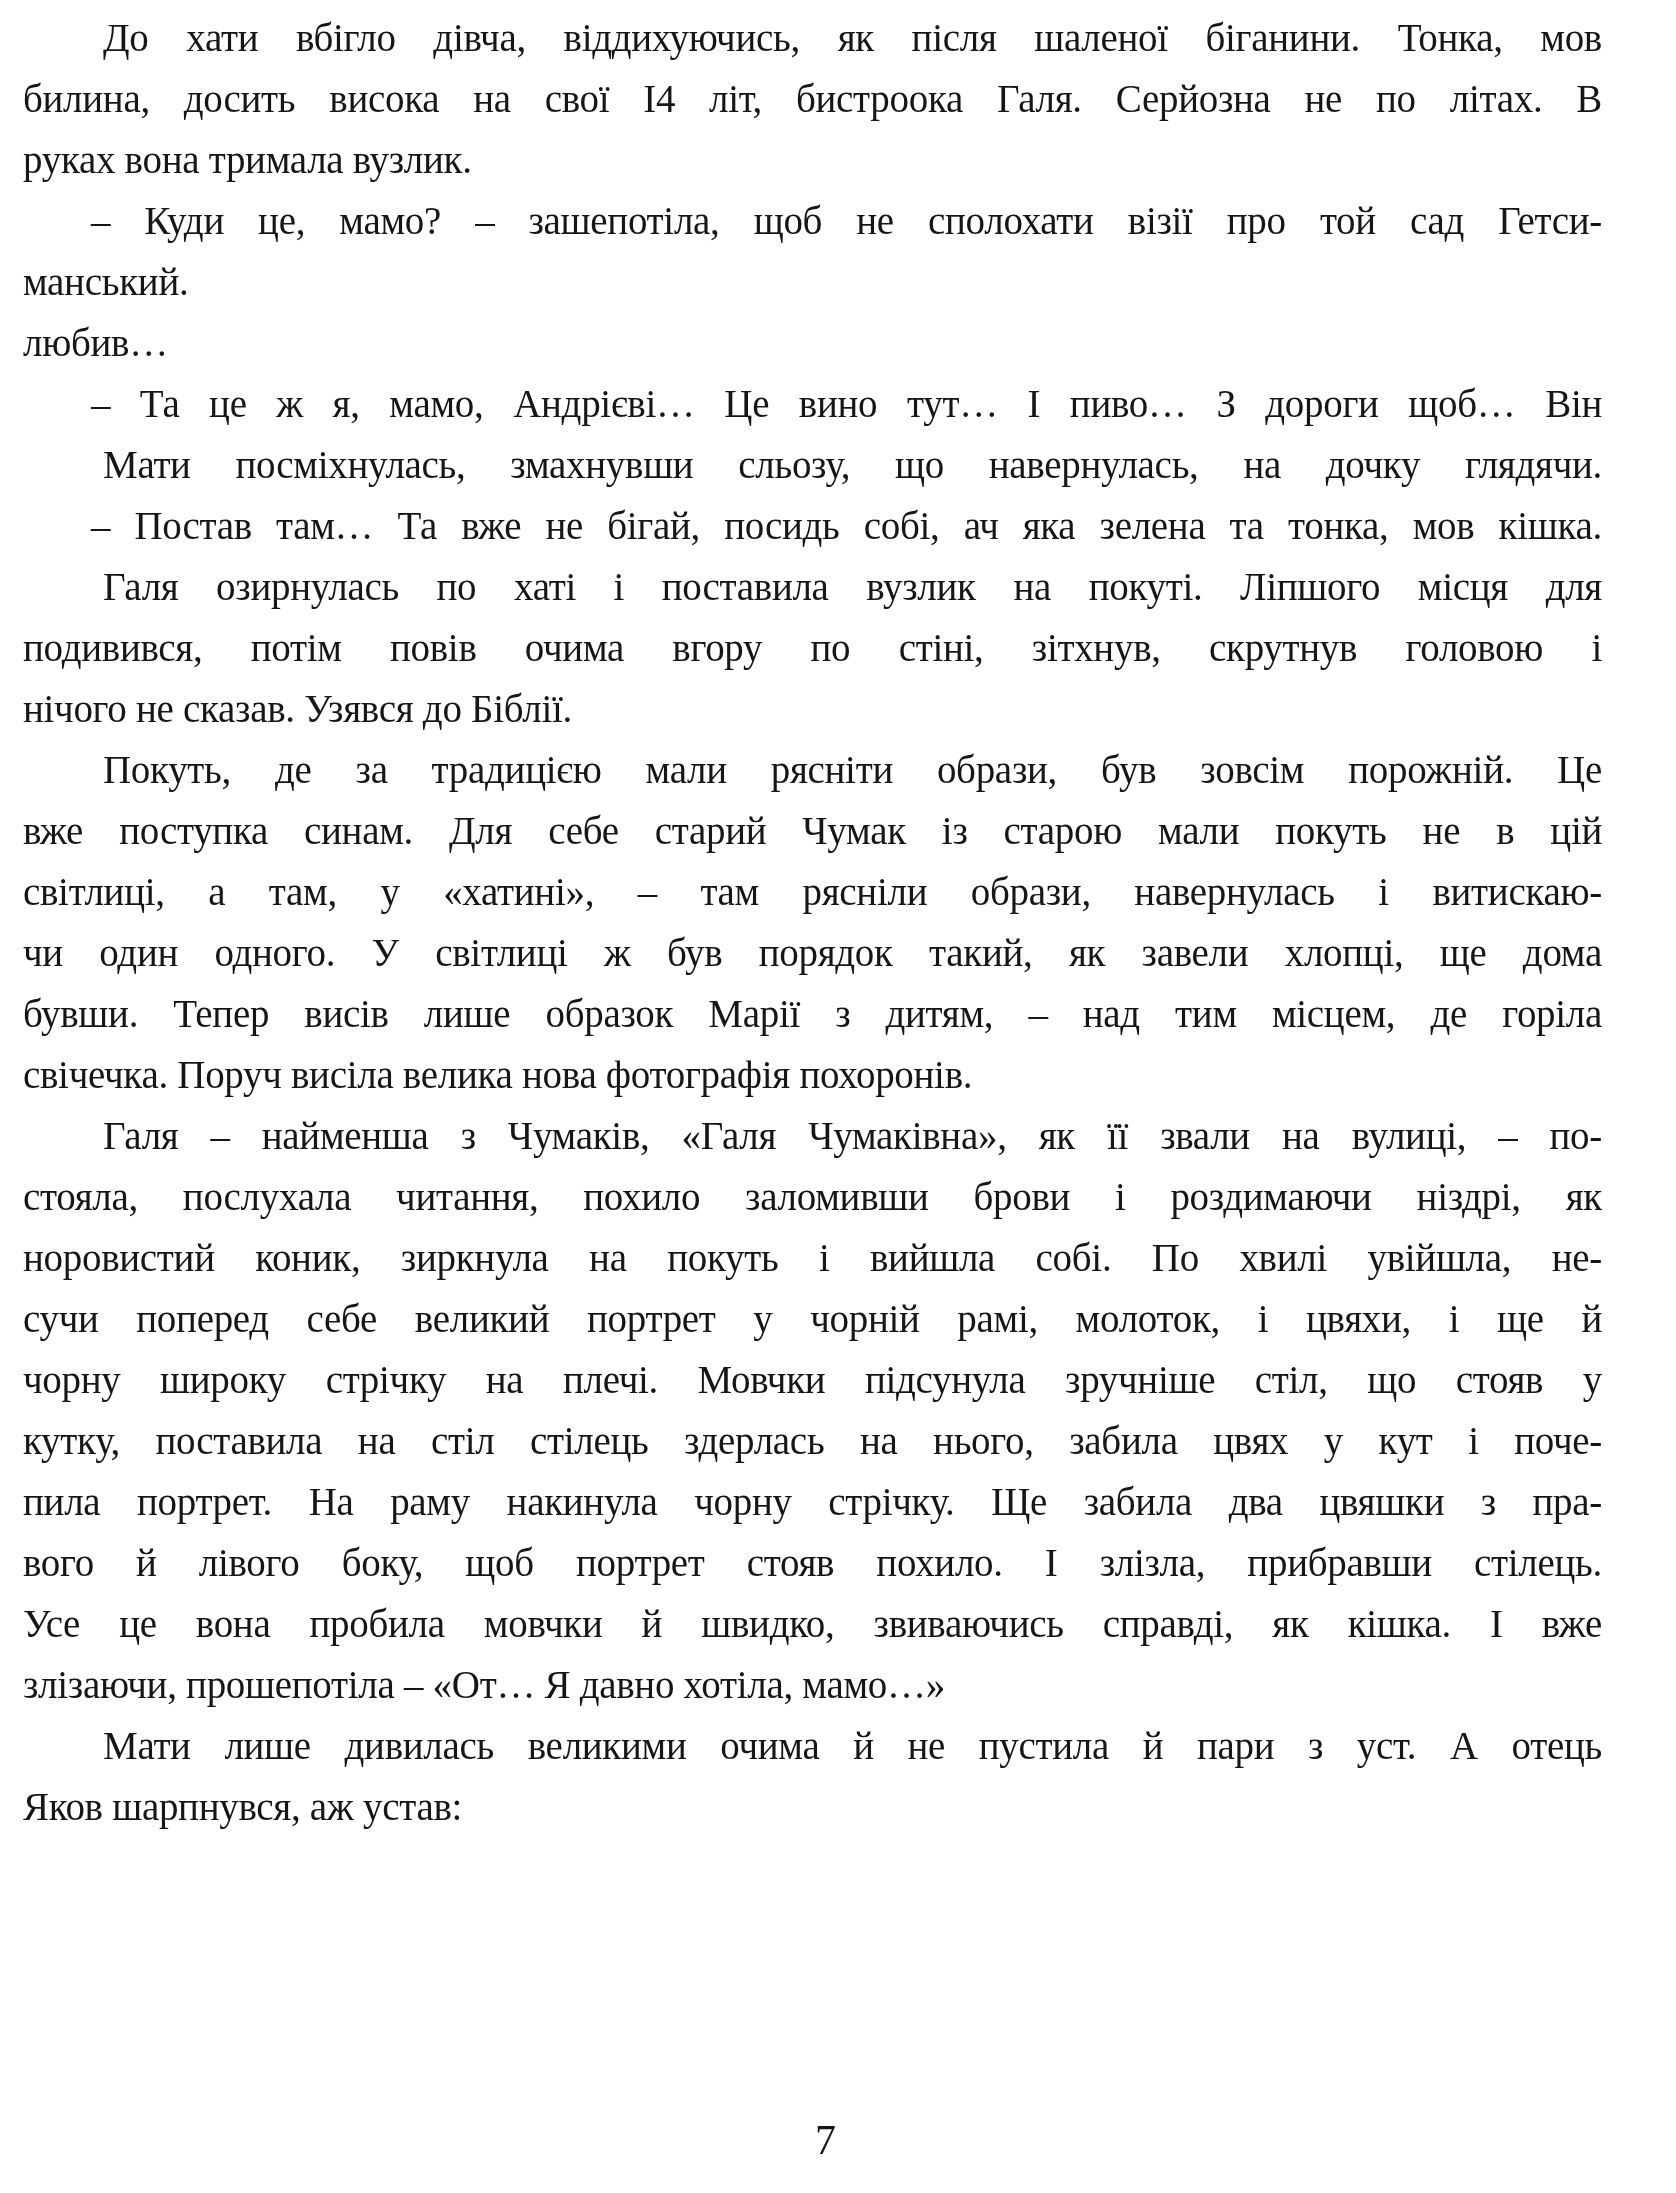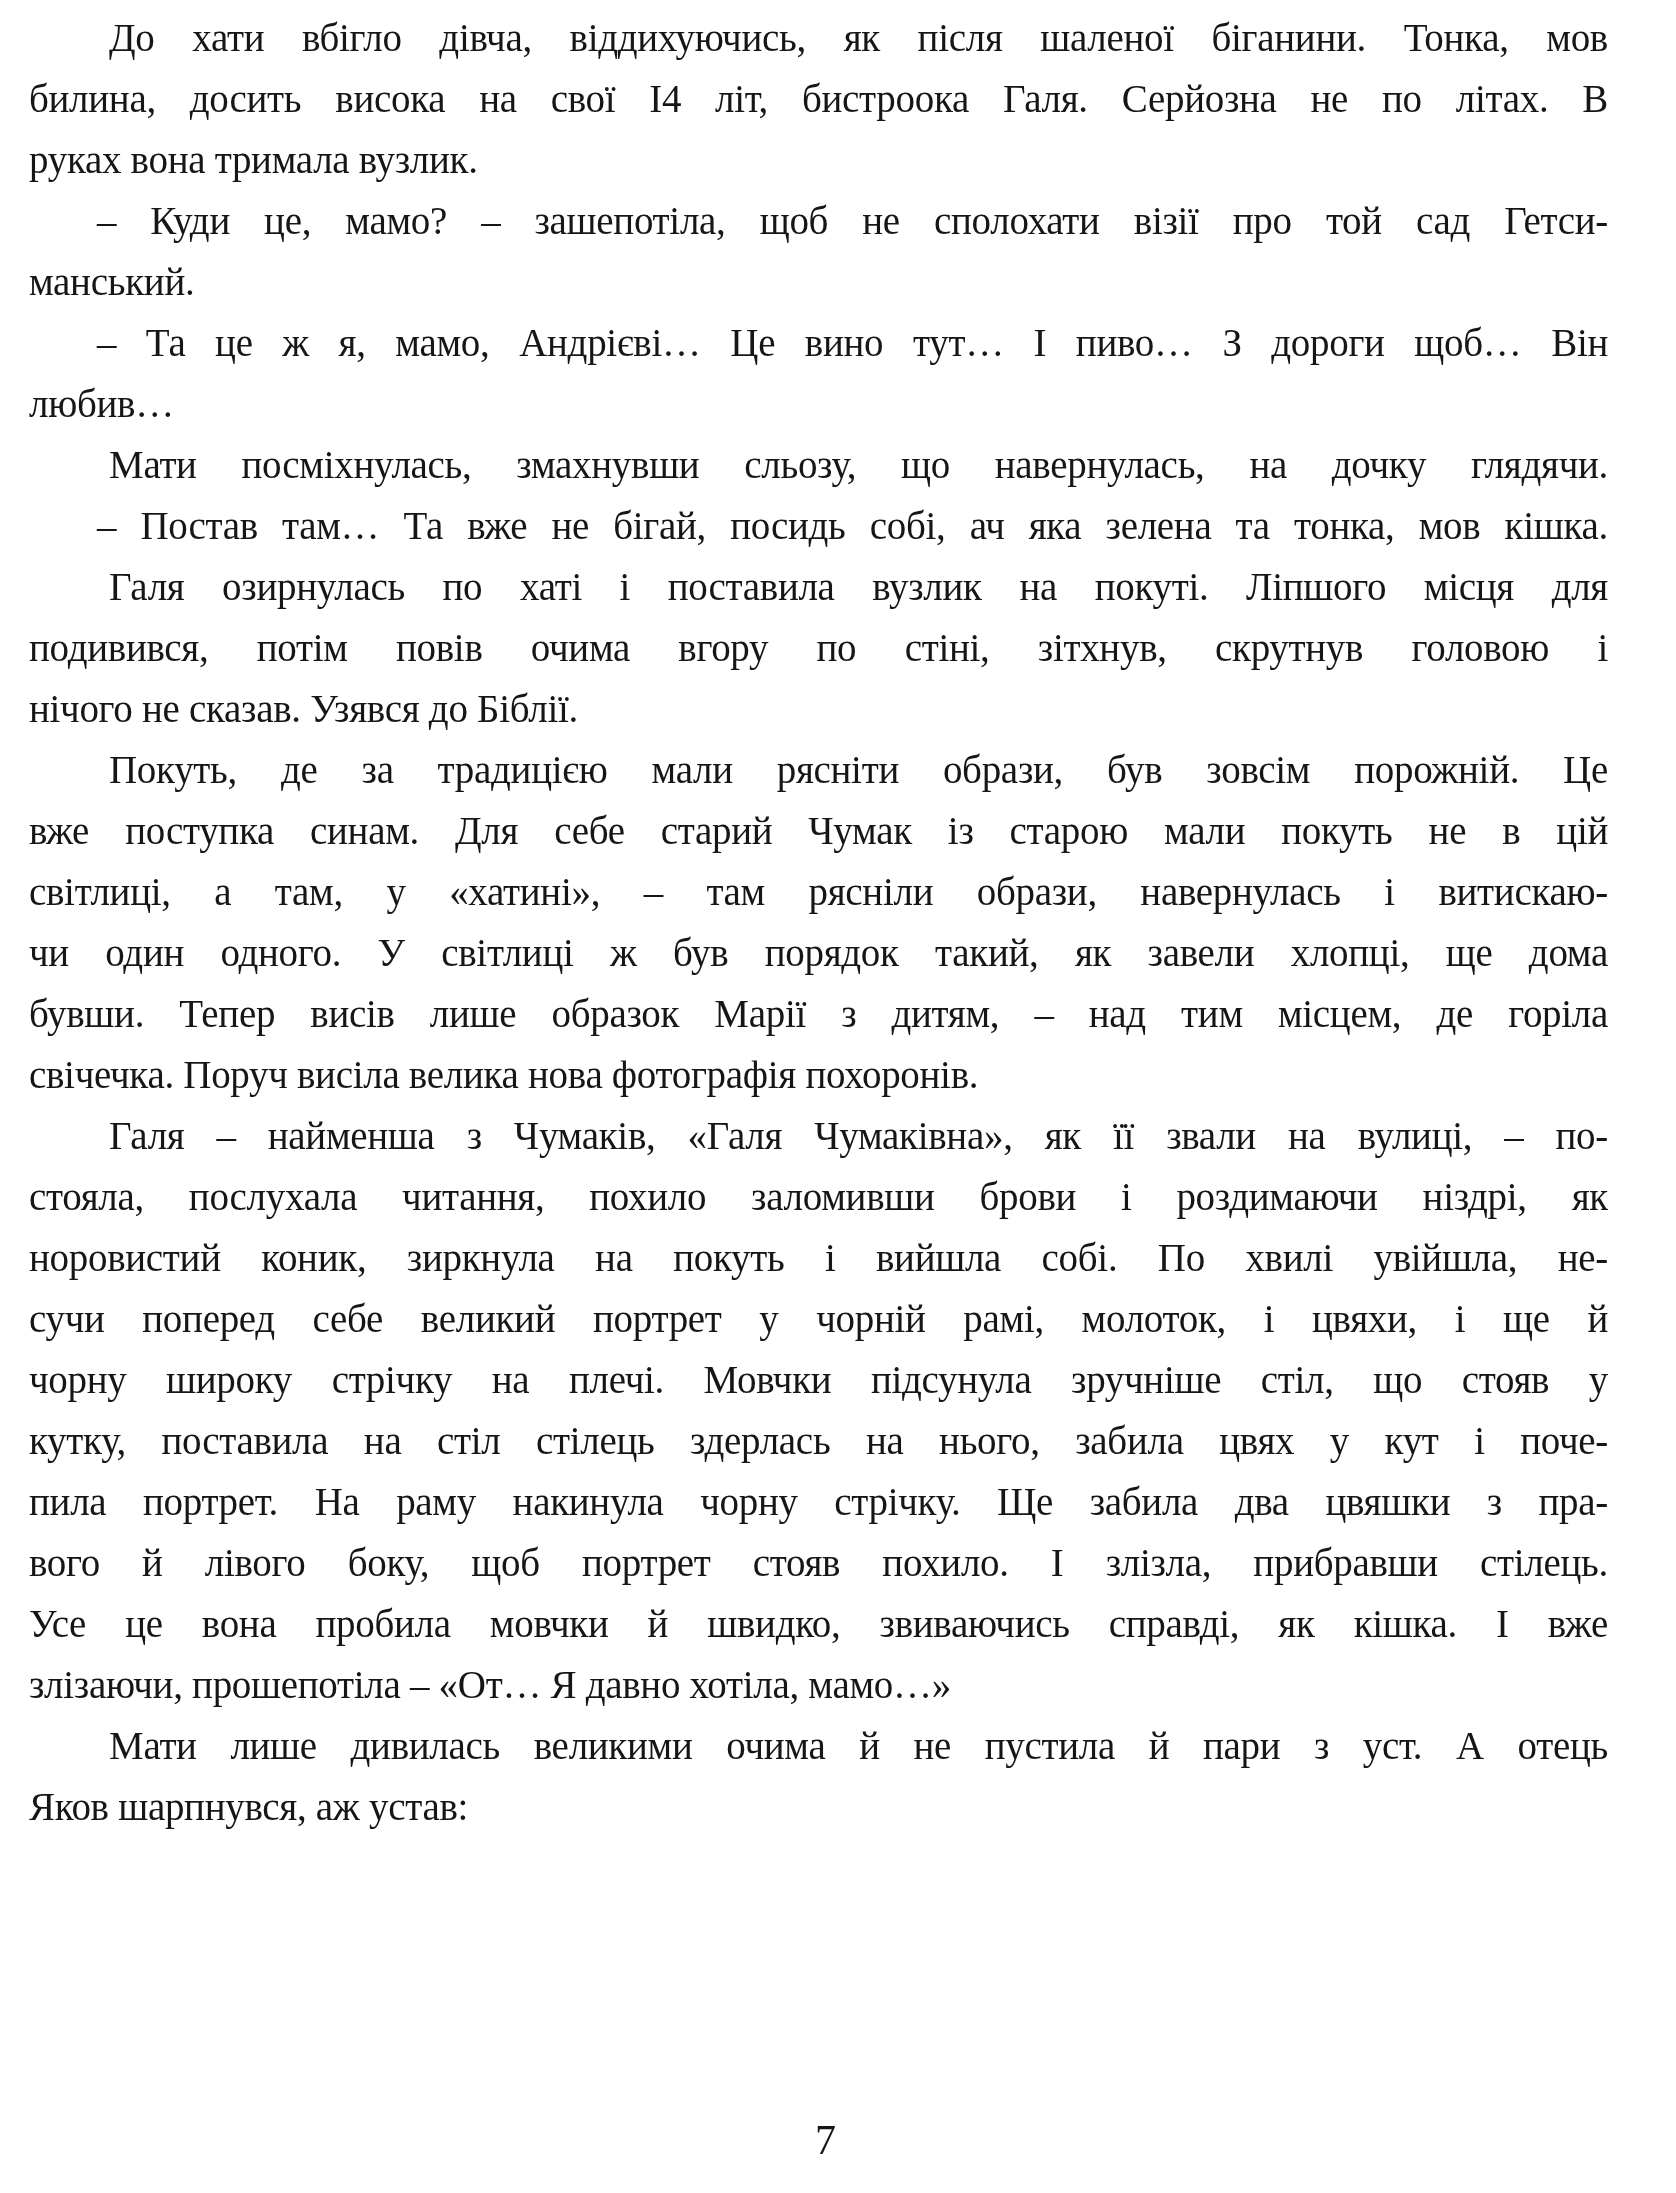--- a/index.html
+++ b/index.html
@@ -10,21 +10,21 @@
   body {
     width: 1677px;
     height: 2193px;
     position: relative;
     overflow: hidden;
     font-family: "Liberation Serif", "DejaVu Serif", serif;
     color: #161616;
   }
   .page {
     position: absolute;
-    left: 29px;
+    left: 23px;
     top: 7px;
     width: 1579px;
   }
   .line {
     display: block;
     height: 61px;
     line-height: 61px;
     font-size: 39px;
     white-space: nowrap;
     overflow: visible;
@@ -58,22 +58,22 @@
 </style>
 </head>
 <body>
 
 <div class="page">
   <span class="line indent full">До хати вбігло дівча, віддихуючись, як після шаленої біганини. Тонка, мов</span>
   <span class="line full">билина, досить висока на свої І4 літ, бистроока Галя. Серйозна не по літах. В</span>
   <span class="line end">руках вона тримала вузлик.</span>
   <span class="line dialog full">– Куди це, мамо? – зашепотіла, щоб не сполохати візії про той сад Гетси-</span>
   <span class="line end">манський.</span>
+  <span class="line end">любив…</span>
   <span class="line dialog full">– Та це ж я, мамо, Андрієві… Це вино тут… І пиво… З дороги щоб… Він</span>
-  <span class="line end">любив…</span>
   <span class="line indent full">Мати посміхнулась, змахнувши сльозу, що навернулась, на дочку глядячи.</span>
   <span class="line dialog full">– Постав там… Та вже не бігай, посидь собі, ач яка зелена та тонка, мов кішка.</span>
   <span class="line indent full">Галя озирнулась по хаті і поставила вузлик на покуті. Ліпшого місця для</span>
   <span class="line full">подивився, потім повів очима вгору по стіні, зітхнув, скрутнув головою і</span>
   <span class="line end">нічого не сказав. Узявся до Біблії.</span>
   <span class="line indent full">Покуть, де за традицією мали рясніти образи, був зовсім порожній. Це</span>
   <span class="line full">вже поступка синам. Для себе старий Чумак із старою мали покуть не в цій</span>
   <span class="line full">світлиці, а там, у «хатині», – там рясніли образи, навернулась і витискаю-</span>
   <span class="line full">чи один одного. У світлиці ж був порядок такий, як завели хлопці, ще дома</span>
   <span class="line full">бувши. Тепер висів лише образок Марії з дитям, – над тим місцем, де горіла</span>

